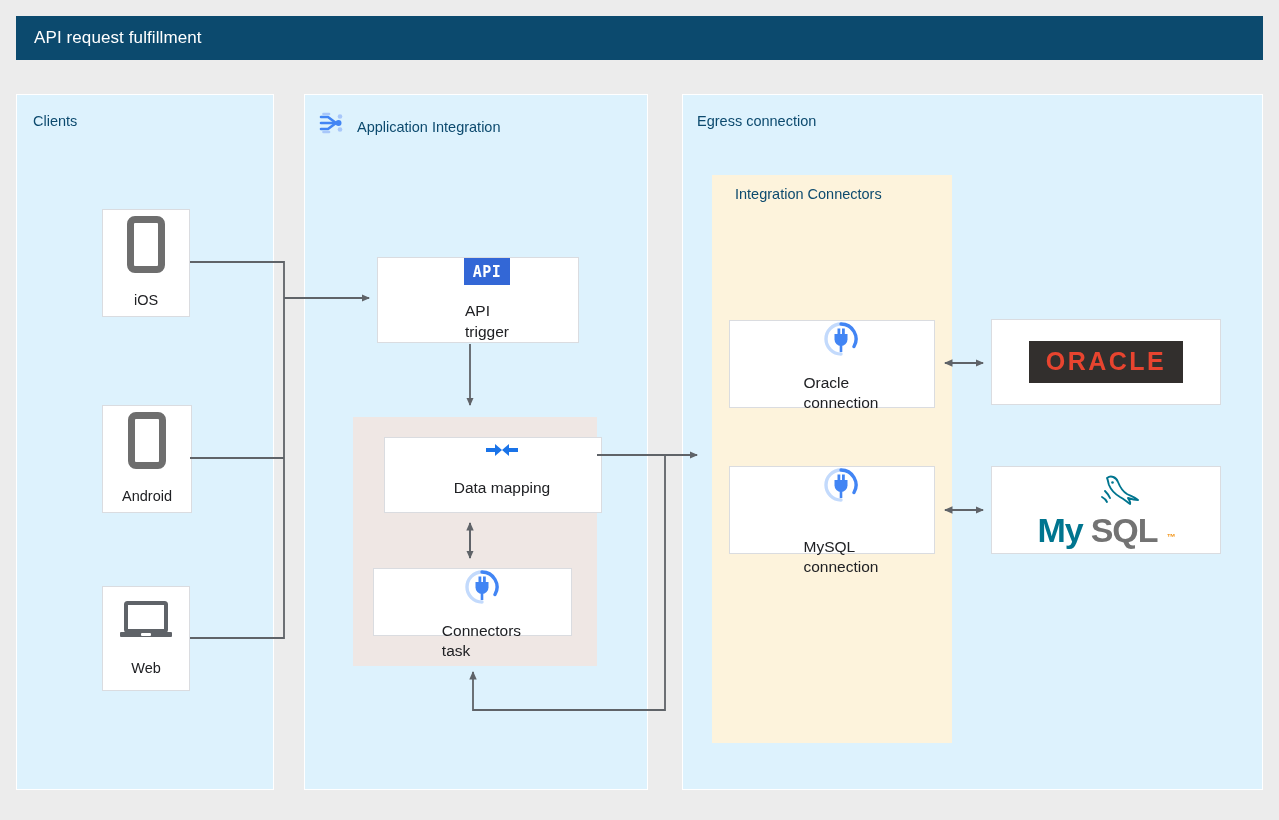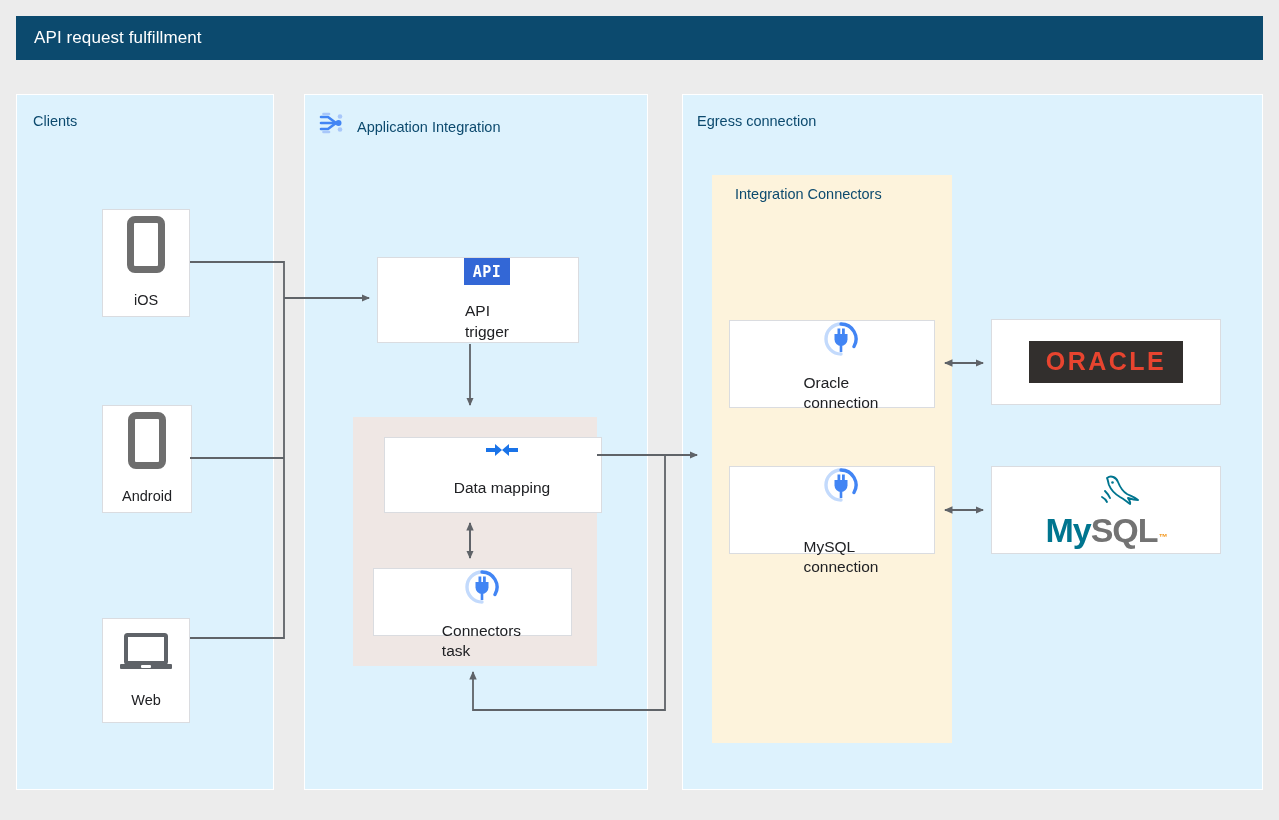--- a/index.html
+++ b/index.html
@@ -132,21 +132,21 @@
 
   
   .logo-card {
     display: flex;
     align-items: center;
     justify-content: center;
   }
 
   #card-ios      { left: 102px; top: 209px; width: 88px;  height: 108px; }
   #card-android  { left: 102px; top: 405px; width: 90px;  height: 108px; }
-  #card-web      { left: 102px; top: 618px; width: 88px;  height: 105px; }
+  #card-web      { left: 102px; top: 586px; width: 88px;  height: 105px; }
 
   #card-apitrigger { left: 377px; top: 257px; width: 202px; height: 86px; }
   #card-datamap    { left: 372px; top: 437px; width: 218px; height: 76px; margin-left: 12px; }
   #card-connectask { left: 373px; top: 568px; width: 199px; height: 68px; }
 
   #card-oracle-conn { left: 729px; top: 320px; width: 206px; height: 88px; }
   #card-mysql-conn  { left: 729px; top: 466px; width: 206px; height: 88px; gap: 34px; }
 
   #card-oracle-logo { left: 991px; top: 319px; width: 230px; height: 86px; }
   #card-mysql-logo  { left: 991px; top: 466px; width: 230px; height: 88px; }
@@ -195,20 +195,21 @@
     align-items: center;
     line-height: 1;
   }
   .mysql-wordmark {
     font-size: 34px;
     font-weight: bold;
     letter-spacing: -1px;
     line-height: 1;
     display: flex;
     align-items: flex-end;
+    gap: 8px;
   }
   .mysql-my  { color: #00758f; }
   .mysql-sql { color: #737373; }
   .mysql-tm  { color: #f29111; font-size: 9px; margin-left: 1px; margin-bottom: 5px; }
 
   
   #wires {
     position: absolute;
     left: 0; top: 0;
     width: 1279px;

